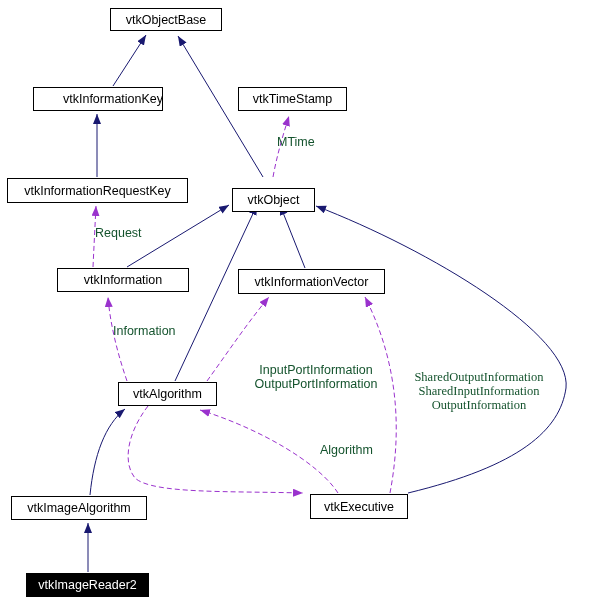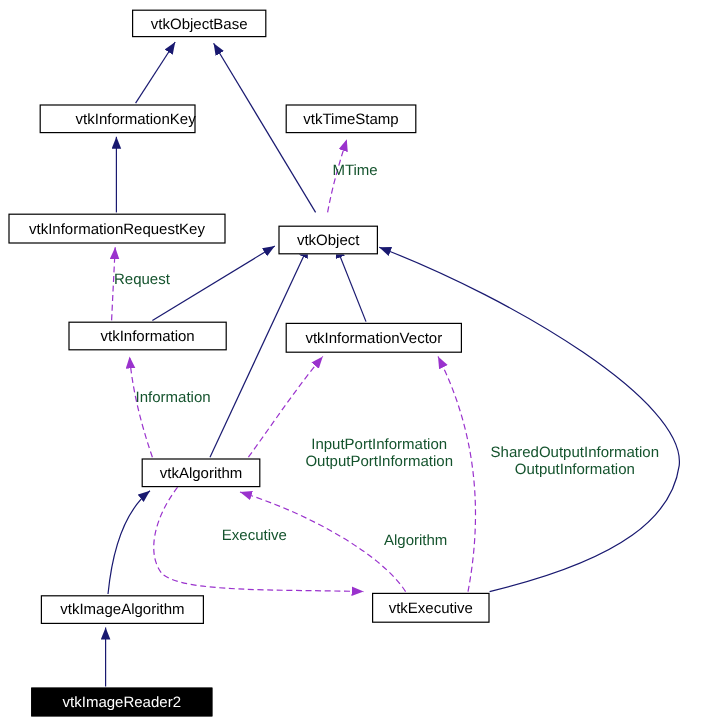--- a/index.html
+++ b/index.html
@@ -81,37 +81,37 @@
   </svg>
 
   <div class="node" style="left:110px; top:8px;  width:112px; height:23px;">vtkObjectBase</div>
   <div class="node" style="left:33px;  top:87px; width:130px; height:24px;padding-left:30px;">vtkInformationKey</div>
   <div class="node" style="left:7px;   top:178px; width:181px; height:25px;">vtkInformationRequestKey</div>
   <div class="node" style="left:238px; top:87px; width:109px; height:24px;">vtkTimeStamp</div>
   <div class="node" style="left:232px; top:188px; width:83px;  height:24px;">vtkObject</div>
   <div class="node" style="left:57px;  top:268px; width:132px; height:24px;">vtkInformation</div>
   <div class="node" style="left:118px; top:382px; width:99px;  height:24px;">vtkAlgorithm</div>
   <div class="node" style="left:238px; top:269px; width:147px; height:25px;">vtkInformationVector</div>
-  <div class="node" style="left:34px;  top:496px; width:136px; height:24px;">vtkImageAlgorithm</div>
+  <div class="node" style="left:11px;  top:496px; width:136px; height:24px;">vtkImageAlgorithm</div>
   <div class="node" style="left:310px; top:494px; width:98px;  height:25px;">vtkExecutive</div>
-  <div class="node node--focus" style="left:26px; top:573px; width:151px; height:24px;">vtkImageReader2</div>
+  <div class="node node--focus" style="left:26px; top:573px; width:123px; height:24px;">vtkImageReader2</div>
 
   <div class="elabel" style="left:277px; top:135px;">MTime</div>
   <div class="elabel" style="left:95px; top:226px;">Request</div>
   <div class="elabel" style="left:113px; top:324px;">Information</div>
 
   <div class="elabel elabel--center" style="left:246px; top:315px; width:140px;margin-top:48px;">
     <div>InputPortInformation</div>
     <div>OutputPortInformation</div>
   </div>
 
-  <div class="elabel elabel--center" style="left:399px; top:370px; width:160px;">
+  <div class="elabel elabel--center" style="left:399px; top:370px; width:160px;font-family:Liberation Serif, serif;">
     <div>SharedOutputInformation</div>
+    <div>SharedInputInformation</div>
     <div>OutputInformation</div>
   </div>
 
   <div class="elabel elabel--center" style="left:127px; top:439px; width:170px;">
-    <div>Executive</div>
   </div>
 
   <div class="elabel" style="left:320px; top:443px;">Algorithm</div>
 
 </div>
 
 </body></html>

